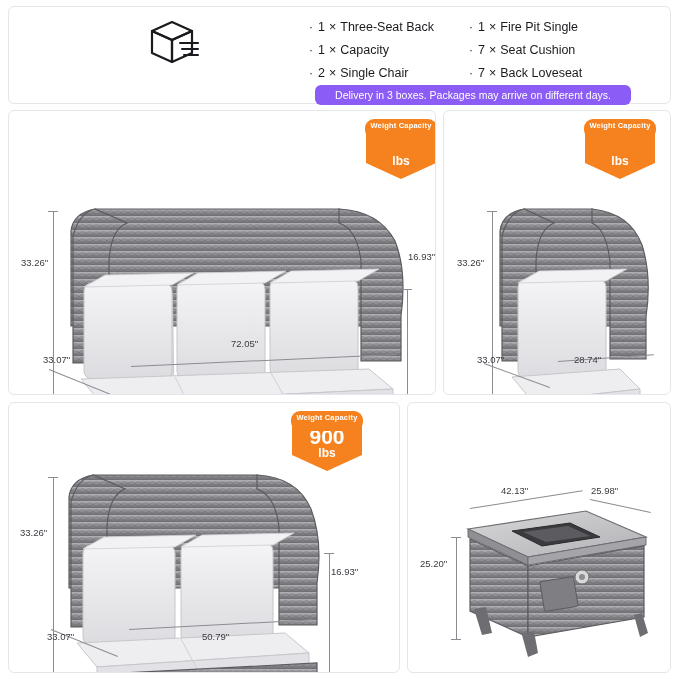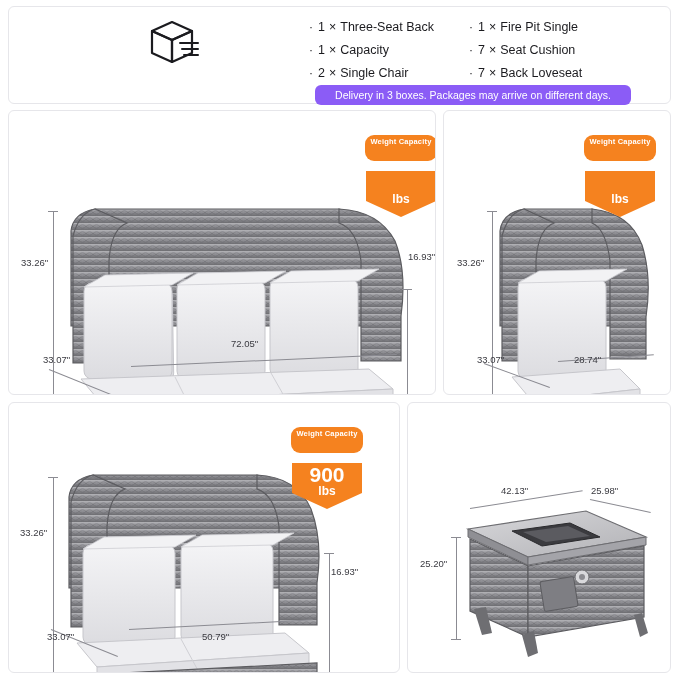--- a/index.html
+++ b/index.html
@@ -92,24 +92,24 @@
     width: 92px;
     text-align: center;
     z-index: 6;
   }
   .badge .cap {
     background: #f5821f;
     color: #ffffff;
     font-size: 7.5px;
     font-weight: bold;
     border-radius: 9px;
-    padding: 2px 0 15px 0;
+    padding: 2px 0 9px 0;
     letter-spacing: .2px;
     width: 72px;
-    margin: 16px auto;
+    margin: 0 auto;
     position: relative;
     z-index: 3;
   }
   .badge .arrow {
     position: relative;
     margin-top: -6px;
     width: 92px; height: 46px;
   }
   .badge .arrow .body {
     position: absolute;

